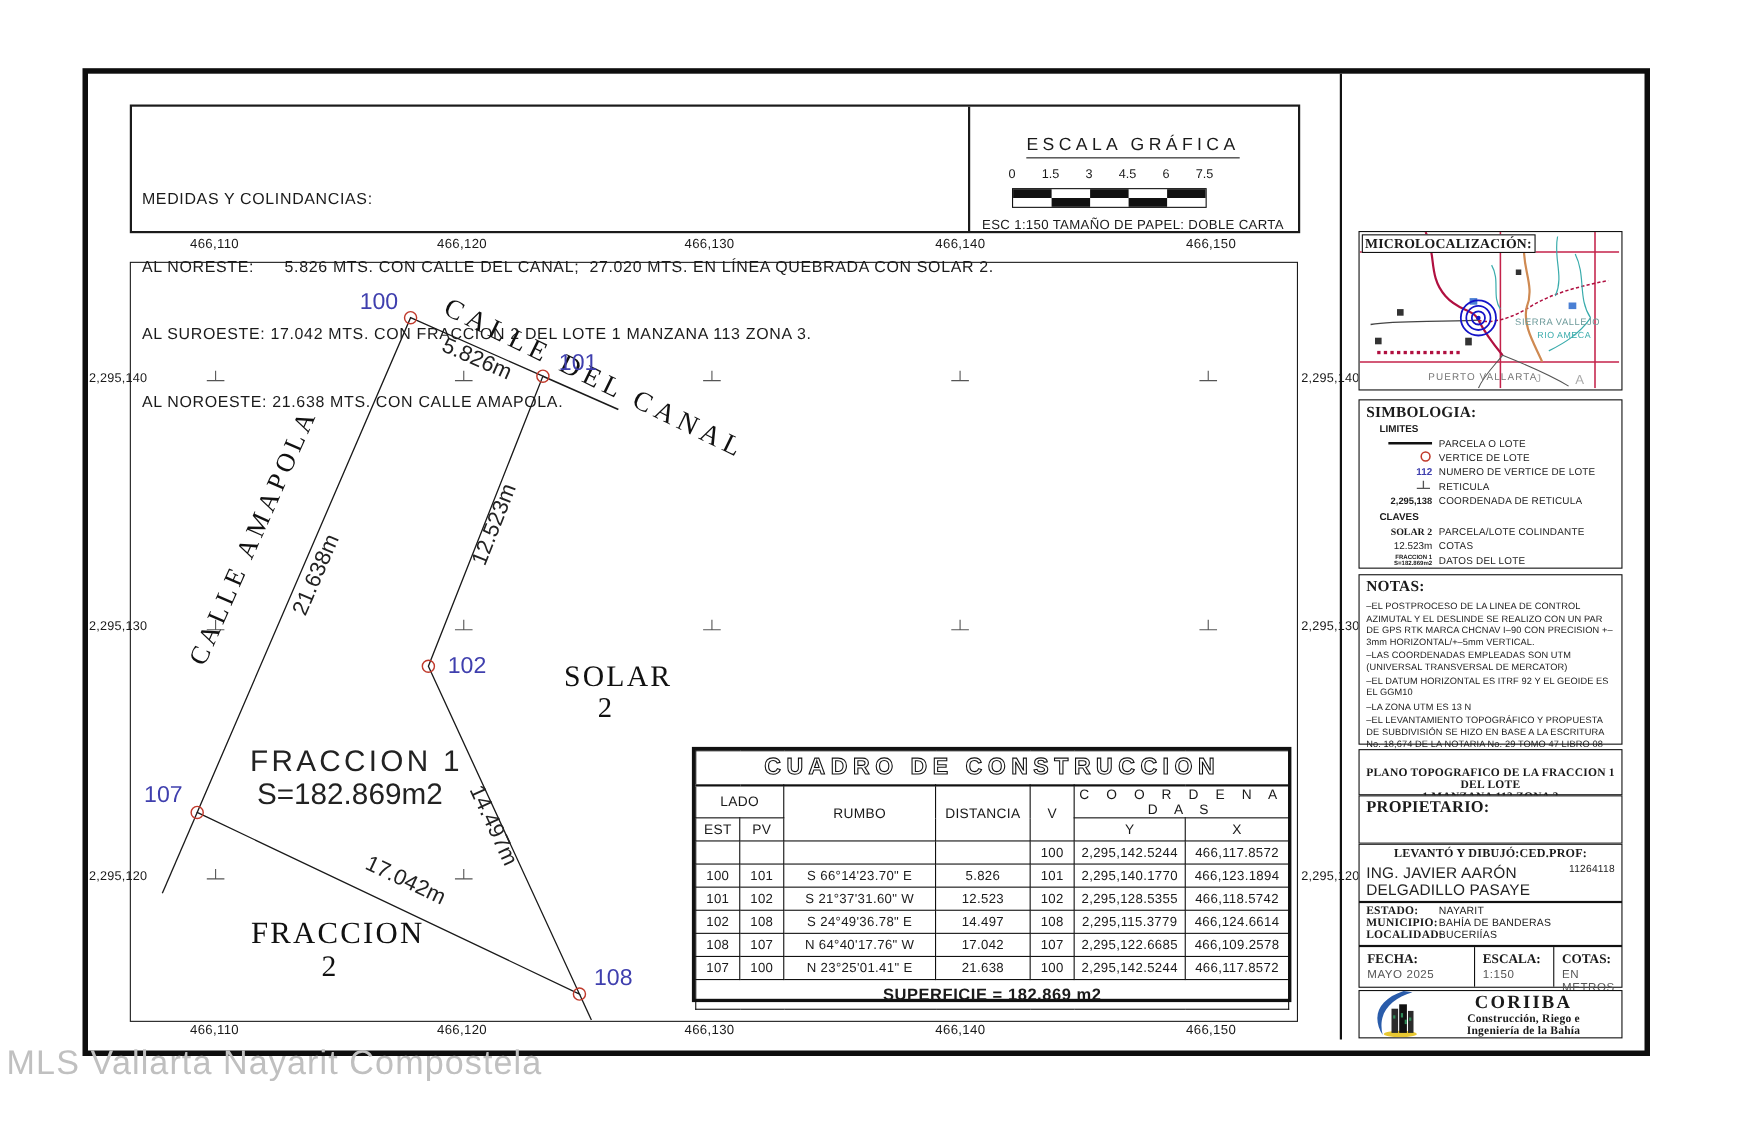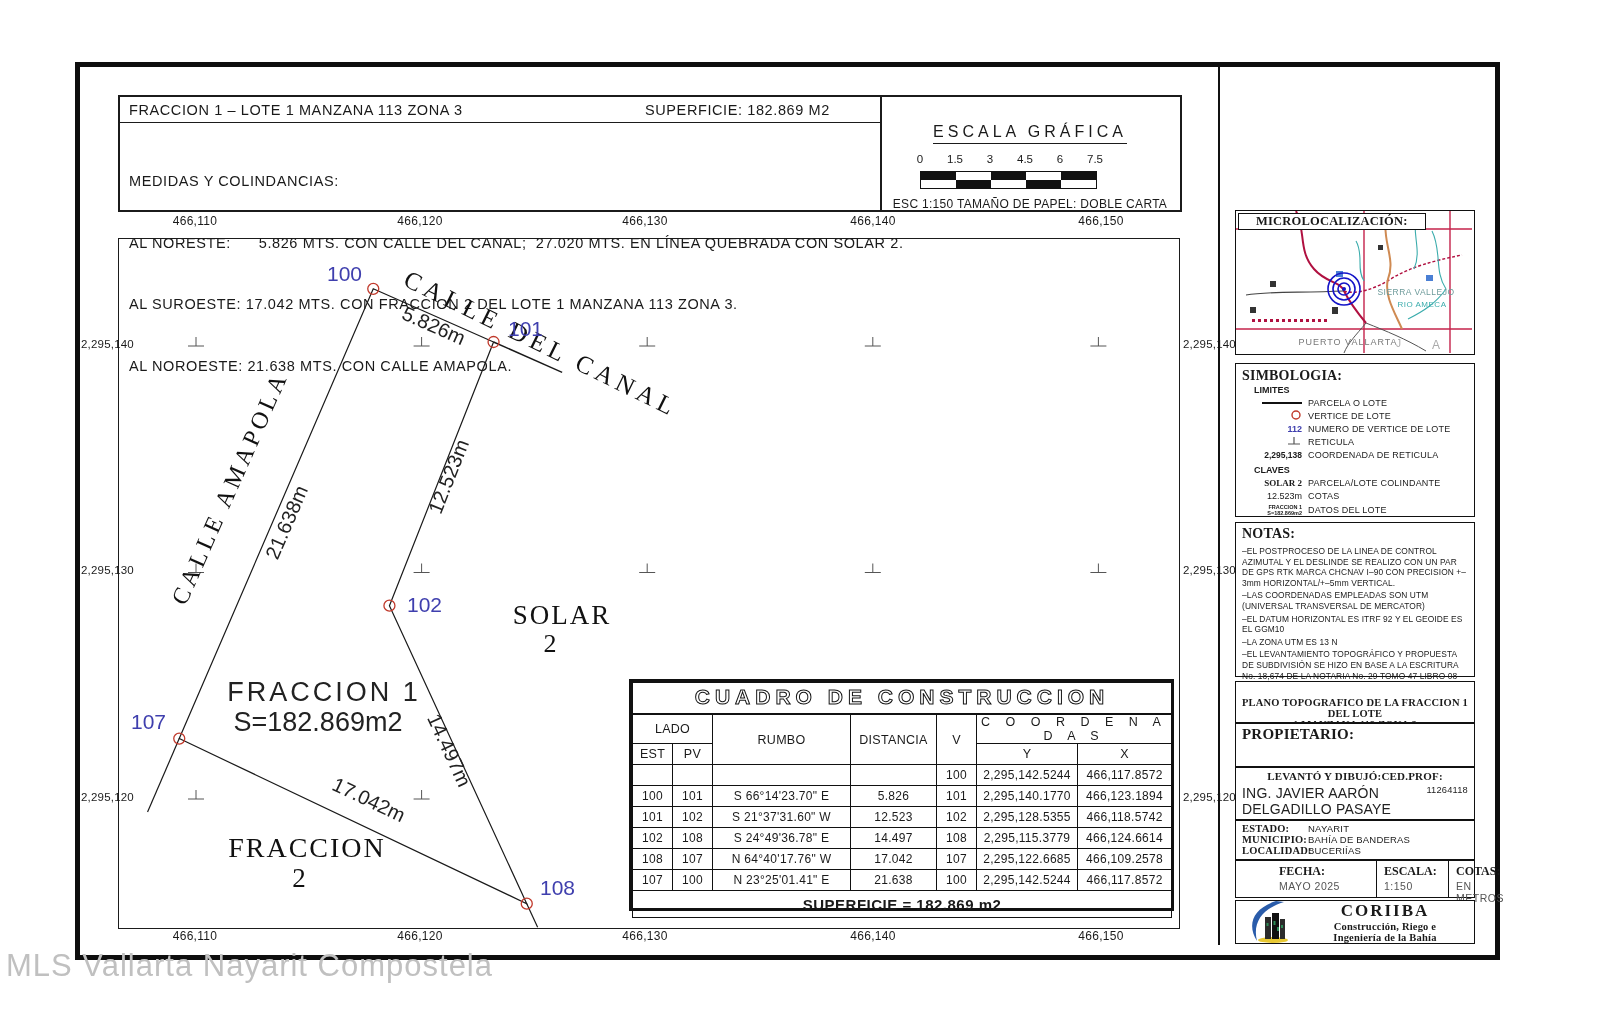--- a/index.html
+++ b/index.html
@@ -40,36 +40,32 @@
   .ctab .coordhead{letter-spacing:6px;}
   .ctab .suprow td{font-weight:bold;font-size:15px;height:26px;letter-spacing:.5px;}
   
   .sidebar{left:1138px;top:0;width:272px;height:878px;border-left:2px solid #111;}
   .panel{left:15px;width:240px;border:1.6px solid #111;background:#fff;box-sizing:border-box;}
   .ptitle{font-family:"Liberation Serif",serif;font-weight:bold;font-size:12.5px;letter-spacing:.2px;}
   .smallcad{font-size:9px;letter-spacing:.2px;color:#222;}
   .simb-row{display:flex;align-items:center;height:13px;}
   .simb-key{width:60px;text-align:right;padding-right:6px;font-size:9px;flex:none;}
   .notas p{margin:0 0 2px 0;font-size:8.4px;line-height:10.6px;letter-spacing:.1px;}
-  .meta-cell{position:absolute;top:0;height:100%;box-sizing:border-box;border-right:1.6px solid #111;padding:3px 0 0 7px;margin-left:36px;}
+  .meta-cell{position:absolute;top:0;height:100%;box-sizing:border-box;border-right:1.6px solid #111;padding:3px 0 0 7px;}
   .meta-label{font-family:"Liberation Serif",serif;font-weight:bold;font-size:12px;}
   .meta-val{font-size:10.5px;color:#555;letter-spacing:.5px;margin-top:1px;}
   .watermark{left:6px;top:948px;font-size:31px;color:#c0c0c0;letter-spacing:1px;font-family:"Liberation Sans",sans-serif;}
 </style>
 </head>
 <body>
 
 <div class="sheet">
 
   <div class="abs hdr-box">
     <div class="abs hdr-left">
-      <div class="abs hdr-titlerow">
-        <span class="abs hdr-title cad">FRACCION 1 – LOTE 1 MANZANA 113 ZONA 3</span>
-        <span class="abs hdr-sup cad">SUPERFICIE: 182.869 M2</span>
-      </div>
       <div class="abs medidas cad">
         <div>MEDIDAS Y COLINDANCIAS:</div>
         <div>AL NORESTE:      5.826 MTS. CON CALLE DEL CANAL;  27.020 MTS. EN LÍNEA QUEBRADA CON SOLAR 2.</div>
         <div>AL SUROESTE: 17.042 MTS. CON FRACCION 2 DEL LOTE 1 MANZANA 113 ZONA 3.</div>
         <div>AL NOROESTE: 21.638 MTS. CON CALLE AMAPOLA.</div>
       </div>
     </div>
     <div class="abs scale-area">
       <div class="abs scale-title"><span>ESCALA GRÁFICA</span></div>
       <div class="abs scale-ticks">
@@ -301,21 +297,21 @@
         <circle cx="108" cy="78" r="16" fill="none" stroke="#1414c8" stroke-width="1.6"></circle>
         <circle cx="108" cy="78" r="11" fill="none" stroke="#1414c8" stroke-width="1.6"></circle>
         <circle cx="108" cy="78" r="6" fill="none" stroke="#1414c8" stroke-width="1.6"></circle>
         <circle cx="108" cy="78" r="2" fill="#1414c8"></circle>
         <text x="180" y="84" text-anchor="middle" font-size="8.5" fill="#6d9a9a" letter-spacing=".5">SIERRA VALLEJO</text>
         <text x="186" y="96" text-anchor="middle" font-size="8" fill="#3aacac" letter-spacing=".5">RIO AMECA</text>
         <text x="112" y="134" text-anchor="middle" font-size="9" fill="#777" letter-spacing="1">PUERTO VALLARTA</text>
         <text x="196" y="138" font-size="12" fill="#aaa">A</text>
           <text x="160" y="136" font-size="10" fill="#aaa">J</text>
       </svg>
-      <div class="ptitle" style="position:absolute;left:2px;top:2px;background:#fff;padding:0 17px;border:1px solid #111">MICROLOCALIZACIÓN:</div>
+      <div class="ptitle" style="position:absolute;left:2px;top:2px;background:#fff;padding:0 2px;border:1px solid #111">MICROLOCALIZACIÓN:</div>
     </div>
 
     <div class="abs panel" style="top:296px;height:154px;padding:4px 6px">
       <div class="ptitle" style="font-size:14px">SIMBOLOGIA:</div>
       <div style="font-weight:bold;font-size:9px;margin:1px 0 1px 12px">LIMITES</div>
       <div class="simb-row">
         <span class="simb-key"><svg width="40" height="6">
               <line x1="0" y1="3" x2="40" y2="3" stroke="#111" stroke-width="2.2"></line>
             </svg></span>
         <span class="smallcad">PARCELA O LOTE</span>

